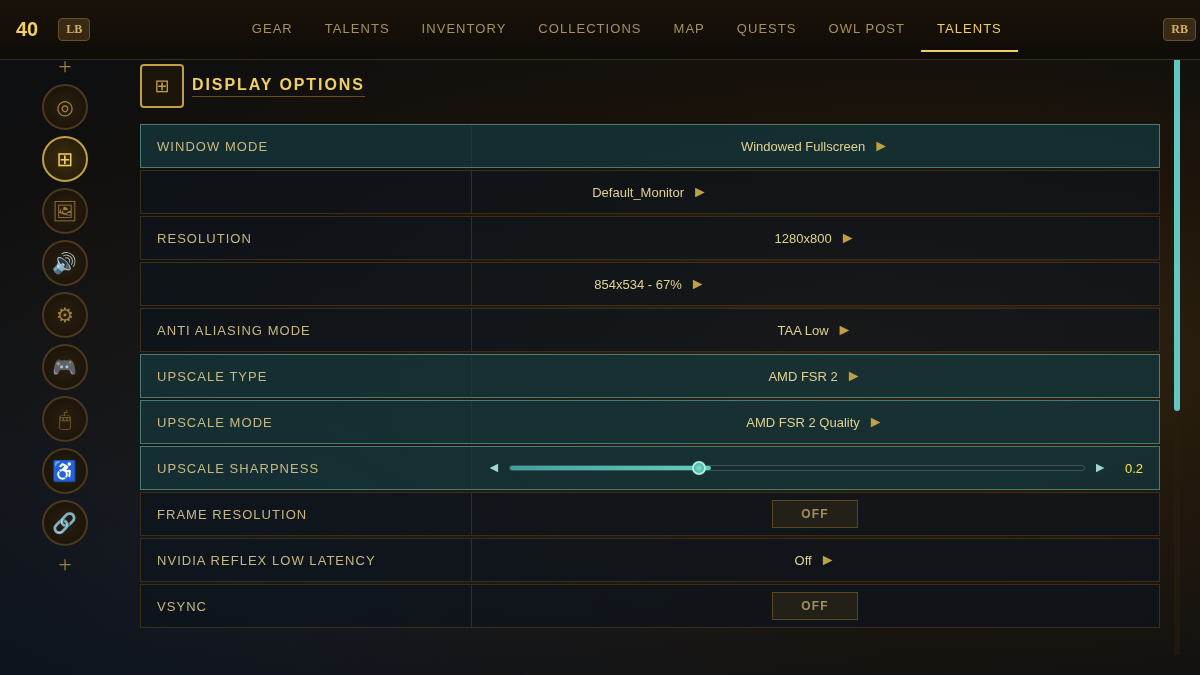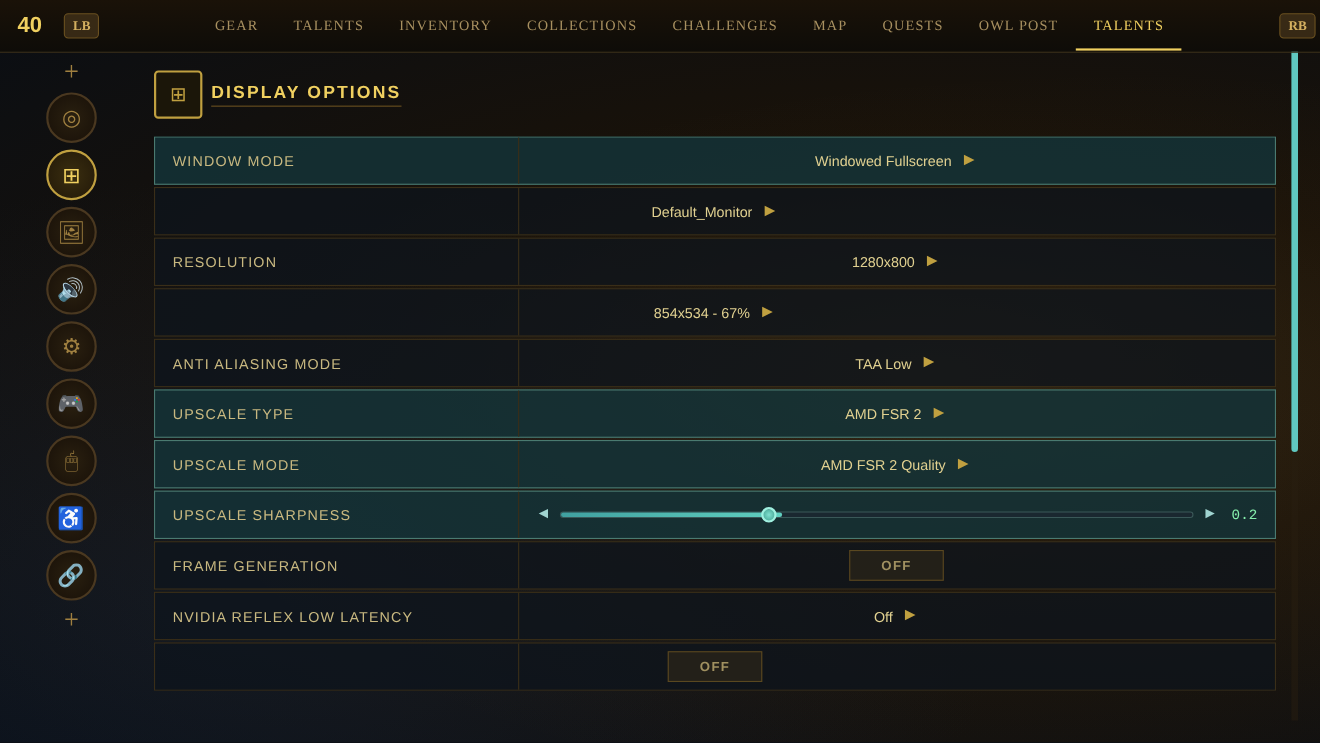--- a/index.html
+++ b/index.html
@@ -26,21 +26,21 @@
         radial-gradient(ellipse at 85% 60%, rgba(180,140,80,0.08) 0%, transparent 60%),
         radial-gradient(ellipse at 20% 80%, rgba(30,50,80,0.3) 0%, transparent 50%);
     }
 
     
     .topbar {
       position: absolute;
       top: 0;
       left: 0;
       right: 0;
-      height: 48px;
+      height: 60px;
       background: linear-gradient(180deg, #1a1208 0%, #0e0c08 100%);
       border-bottom: 1px solid #3a2e1a;
       display: flex;
       align-items: center;
       z-index: 10;
     }
     .topbar-level {
       color: #f0d060;
       font-size: 20px;
       font-weight: bold;
@@ -60,21 +60,21 @@
     .topbar-nav {
       display: flex;
       align-items: center;
       flex: 1;
       justify-content: center;
       gap: 0;
     }
     .nav-item {
       color: #a89060;
       font-size: 13px;
-      font-family: Liberation Serif, serif;
+      font-family: Liberation Sans, sans-serif;
       letter-spacing: 0.08em;
       padding: 0 16px;
       cursor: pointer;
       height: 44px;
       display: flex;
       align-items: center;
       border-bottom: 2px solid transparent;
     }
     .nav-item.active {
       color: #f0d060;
@@ -259,22 +259,22 @@
       left: 33%;
       top: 50%;
       transform: translate(-50%, -50%);
       width: 14px;
       height: 14px;
       background: radial-gradient(circle, #80e0d0 0%, #40a090 100%);
       border-radius: 50%;
       border: 2px solid #a0f0e0;
     }
     .slider-value {
-      color: #86efac;
-      font-family: Liberation Mono, monospace;
+      color: #fde047;
+      font-family: Liberation Sans, sans-serif;
       font-size: 13px;
       min-width: 28px;
       text-align: right;
     }
 
     
     .scrollbar {
       position: absolute;
       right: 20px;
       top: 44px;
@@ -298,21 +298,20 @@
 <div class="bg"></div>
 
 <div class="topbar">
   <span class="topbar-level">40</span>
   <span class="topbar-btn">LB</span>
   <nav class="topbar-nav">
     <span class="nav-item">GEAR</span>
     <span class="nav-item">TALENTS</span>
     <span class="nav-item">INVENTORY</span>
     <span class="nav-item">COLLECTIONS</span>
-    <span class="nav-item">CHALLENGES</span>
     <span class="nav-item">MAP</span>
     <span class="nav-item">QUESTS</span>
     <span class="nav-item">OWL POST</span>
     <span class="nav-item active">TALENTS</span>
   </nav>
   <span class="topbar-btn">RB</span>
 </div>
 
 <div class="sidebar">
   <span class="sidebar-plus">+</span>
@@ -406,37 +405,38 @@
           <div class="slider-fill"></div>
           <div class="slider-thumb"></div>
         </div>
         <span class="slider-arrow">►</span>
         <span class="slider-value">0.2</span>
       </div>
     </div>
 
     <div class="setting-row">
       <div class="setting-divider"></div>
-      <span class="setting-label">FRAME GENERATION</span>
+      <span class="setting-label">FRAME RESOLUTION</span>
       <div class="setting-value">
         <button class="toggle-off">OFF</button>
       </div>
     </div>
 
     <div class="setting-row">
       <div class="setting-divider"></div>
       <span class="setting-label">NVIDIA REFLEX LOW LATENCY</span>
       <div class="setting-value">
         <span>Off</span>
         <span class="setting-arrow">►</span>
       </div>
     </div>
 
     <div class="setting-row">
       <div class="setting-divider"></div>
+      <span class="setting-label">VSYNC</span>
       <div class="setting-value">
         <button class="toggle-off">OFF</button>
       </div>
     </div>
 
   </div>
 </div>
 
 <div class="scrollbar">
   <div class="scrollbar-thumb"></div>

